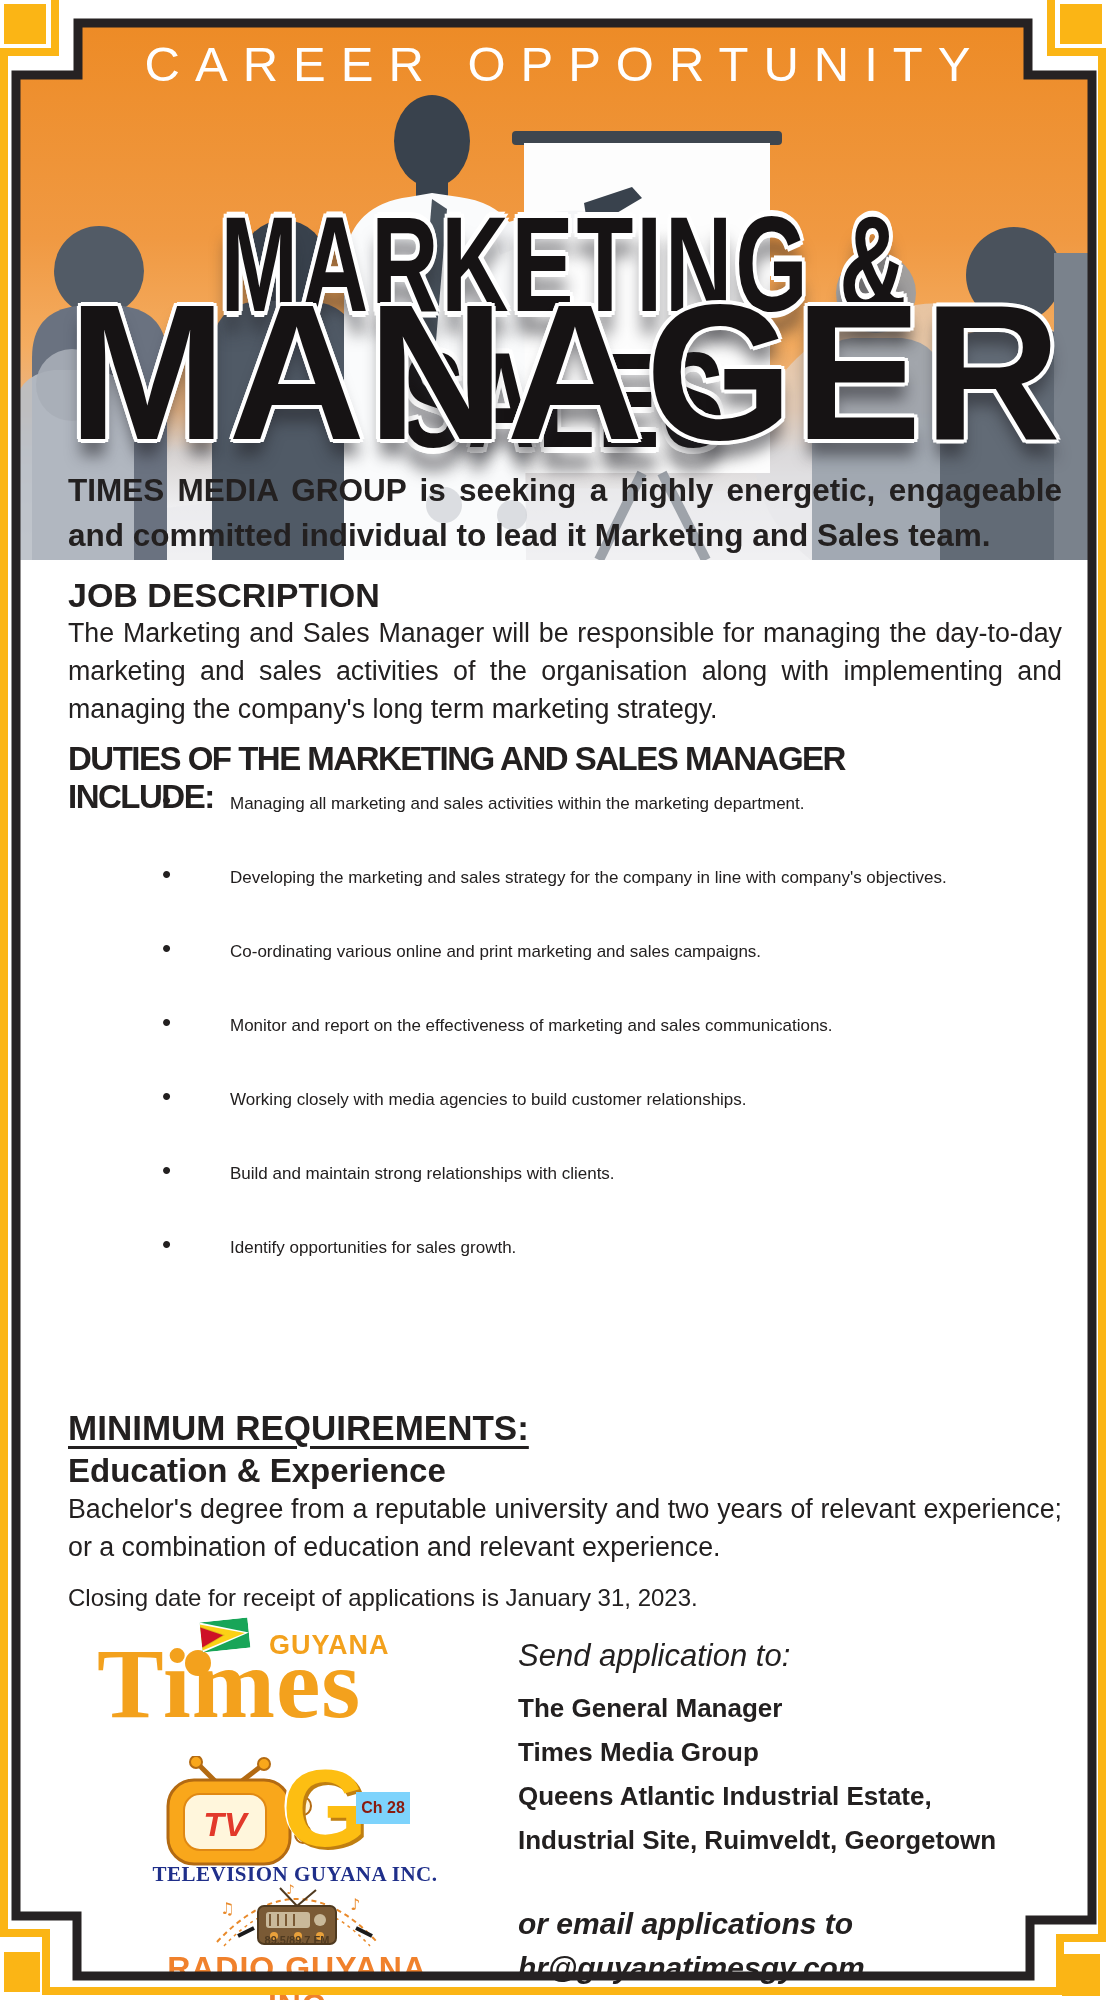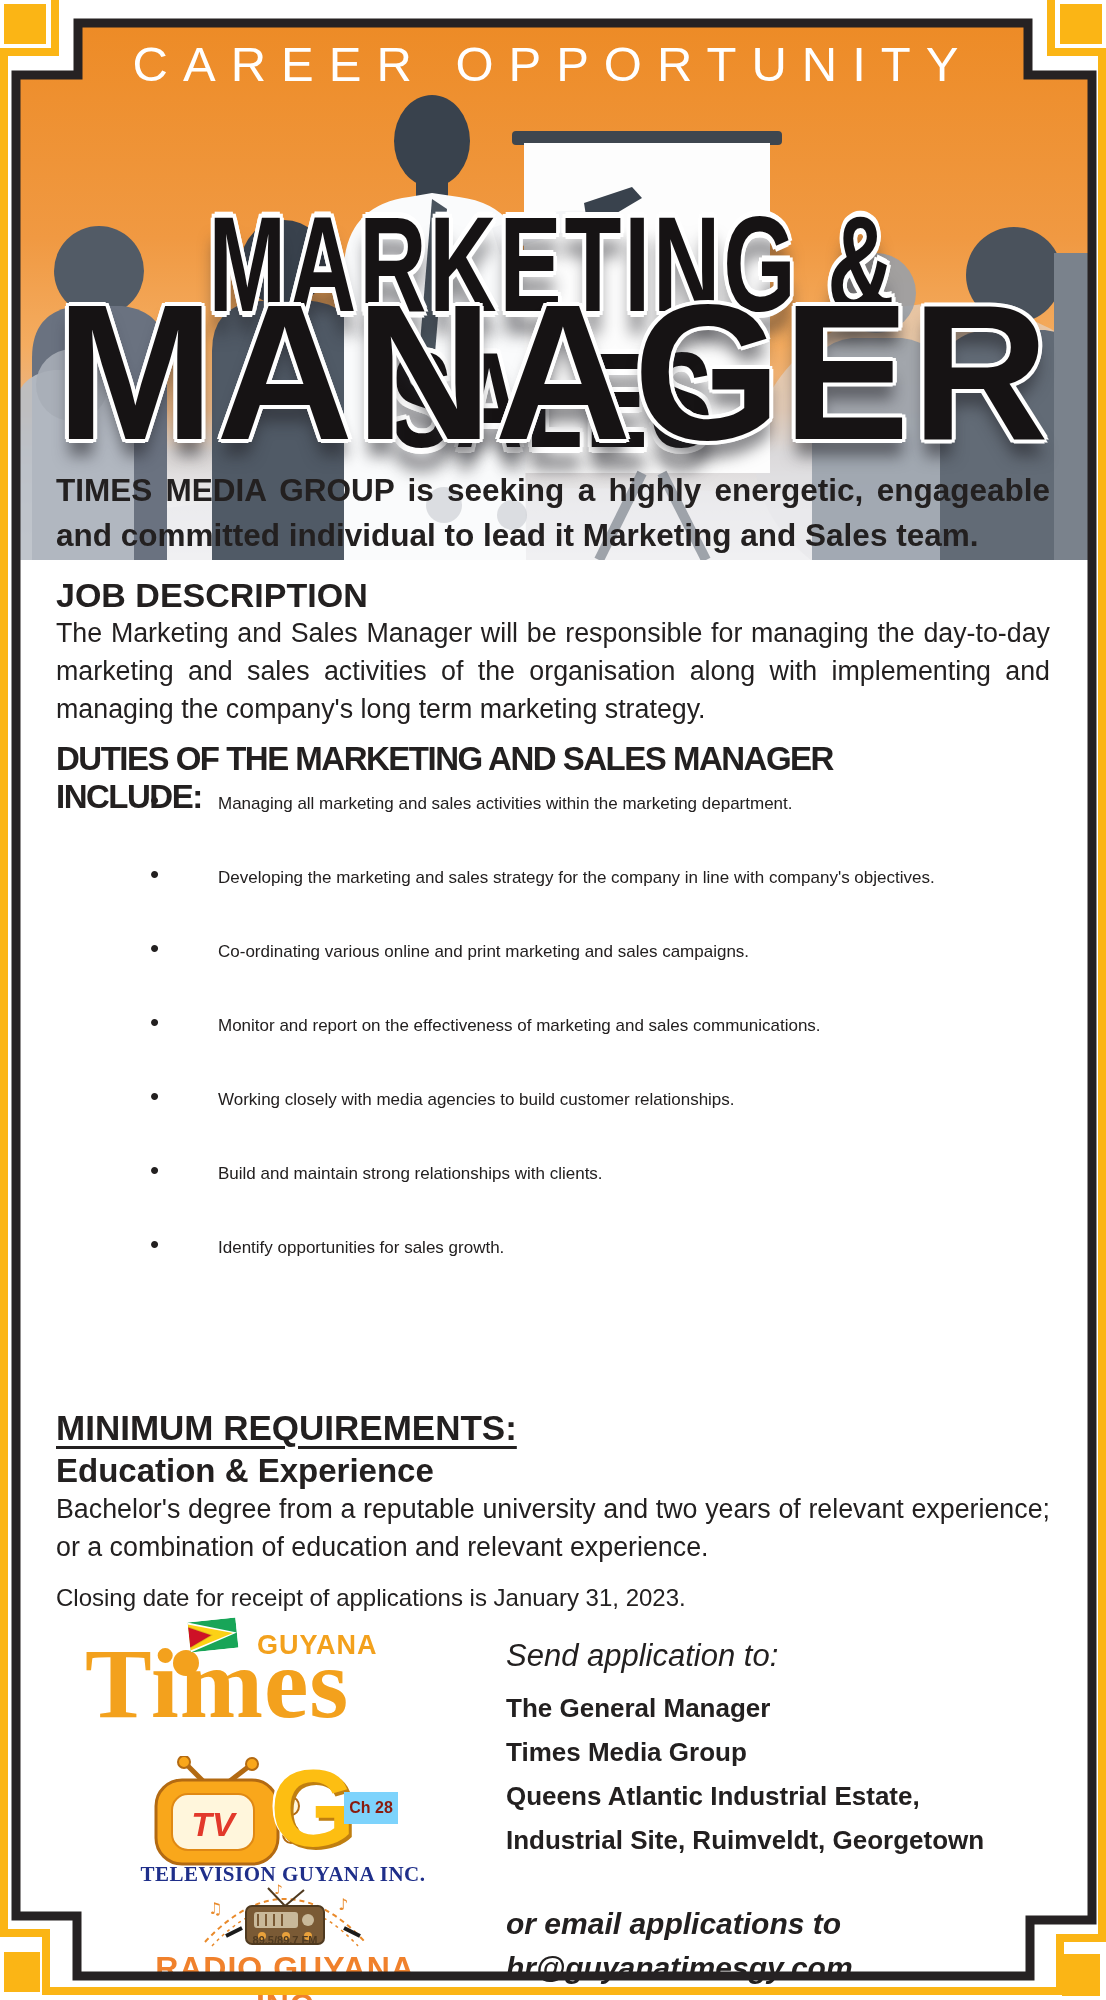--- a/index.html
+++ b/index.html
@@ -6,21 +6,21 @@
   .poster{
     position:relative;
     width:1106px;height:2000px;
     background:#ffffff;
     overflow:hidden;
     font-family:"Liberation Sans",sans-serif;
     color:#232020;
   }
   #hero{position:absolute;left:14px;top:23px;width:1078px;height:537px;z-index:1;}
   #frame{position:absolute;left:0;top:0;width:1106px;height:2000px;z-index:3;pointer-events:none;}
-  .content{position:absolute;left:0;top:0;width:882px;height:2000px;z-index:2;}
+  .content{position:absolute;left:12px;top:0;width:882px;height:2000px;z-index:2;}
 
   
   .banner{
     position:absolute;left:20px;top:36px;width:1066px;
     text-align:center;color:#ffffff;
     font-size:49px;font-weight:400;letter-spacing:15px;
   }
 
   
   .title1,.title2{position:absolute;left:20px;width:1066px;text-align:center;color:#161314;font-weight:bold;line-height:1;}

